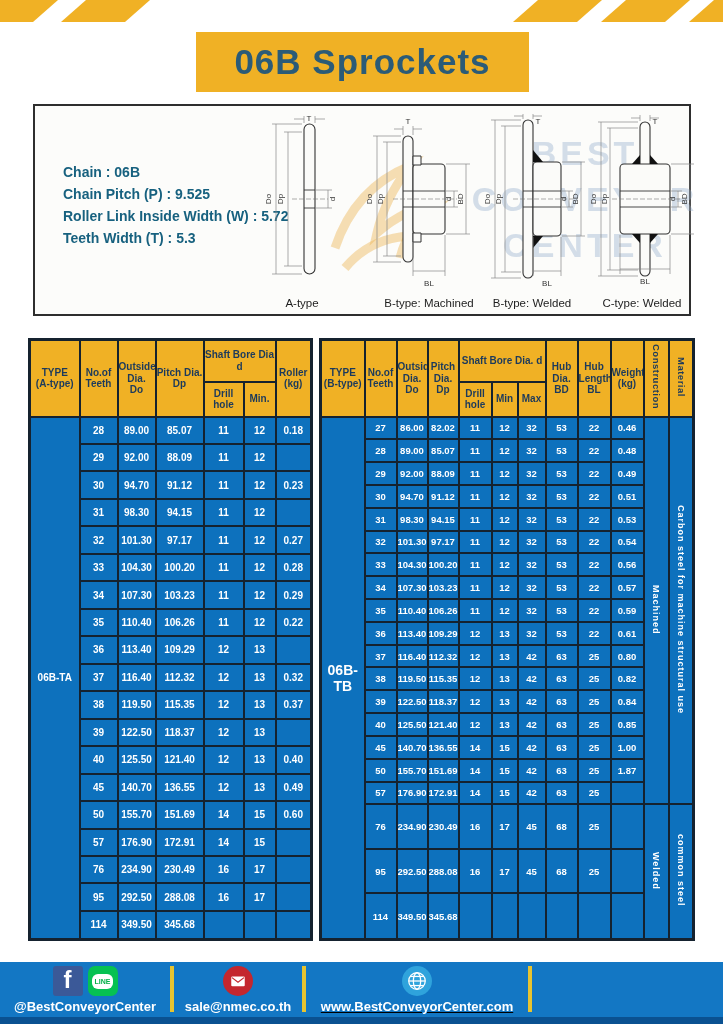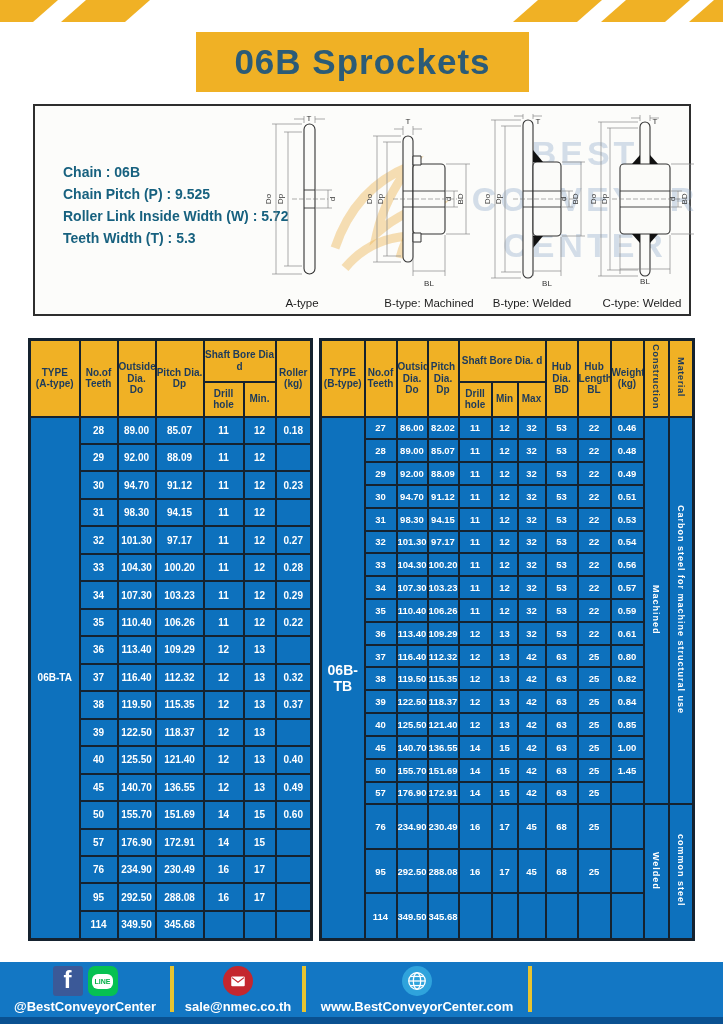--- a/index.html
+++ b/index.html
@@ -46,21 +46,21 @@
   td.type{font-size:14px;}
   th.vert>span{writing-mode:vertical-rl;display:inline-block;letter-spacing:0.5px;
                font-size:9.5px;max-height:72px;line-height:10px;}
   td.vbody>span{writing-mode:vertical-rl;display:inline-block;letter-spacing:1px;
                 font-size:9px;line-height:10px;}
   
   .footer{position:absolute;left:0;top:962px;width:723px;height:55px;background:#1377c4;}
   .fgroup{position:absolute;top:3px;display:flex;flex-direction:column;align-items:center;}
   .fg1{left:6px;width:158px;}
   .fg2{left:180px;width:116px;}
-  .fg3{left:312px;width:210px;}
+  .fg3{left:312px;width:210px;text-decoration:underline;}
   .fg4{left:536px;width:182px;}
   .icon-row{display:flex;gap:5px;height:32px;align-items:center;}
   .ftext{color:#fff;font-weight:bold;font-size:13px;white-space:nowrap;margin-top:2px;}
   .icon{width:30px;height:30px;display:flex;align-items:center;justify-content:center;}
   .fb{background:#3b5998;border-radius:3px;color:#fff;font-weight:bold;font-size:24px;}
   .fb::after{content:"f";margin-top:-2px;}
   .line-ic{background:#06c152;border-radius:7px;}
   .line-bubble{background:#fff;border-radius:6px;padding:4px 3px;color:#06b14a;
                font-size:7px;font-weight:bold;letter-spacing:0;}
   .mail{background:#c4272e;border-radius:50%;}
@@ -680,21 +680,21 @@
           </tr>
           <tr>
             <td><span>50</span></td>
             <td><span>155.70</span></td>
             <td><span>151.69</span></td>
             <td><span>14</span></td>
             <td><span>15</span></td>
             <td><span>42</span></td>
             <td><span>63</span></td>
             <td><span>25</span></td>
-            <td><span>1.45</span></td>
+            <td><span>1.87</span></td>
           </tr>
           <tr>
             <td><span>57</span></td>
             <td><span>176.90</span></td>
             <td><span>172.91</span></td>
             <td><span>14</span></td>
             <td><span>15</span></td>
             <td><span>42</span></td>
             <td><span>63</span></td>
             <td><span>25</span></td>

